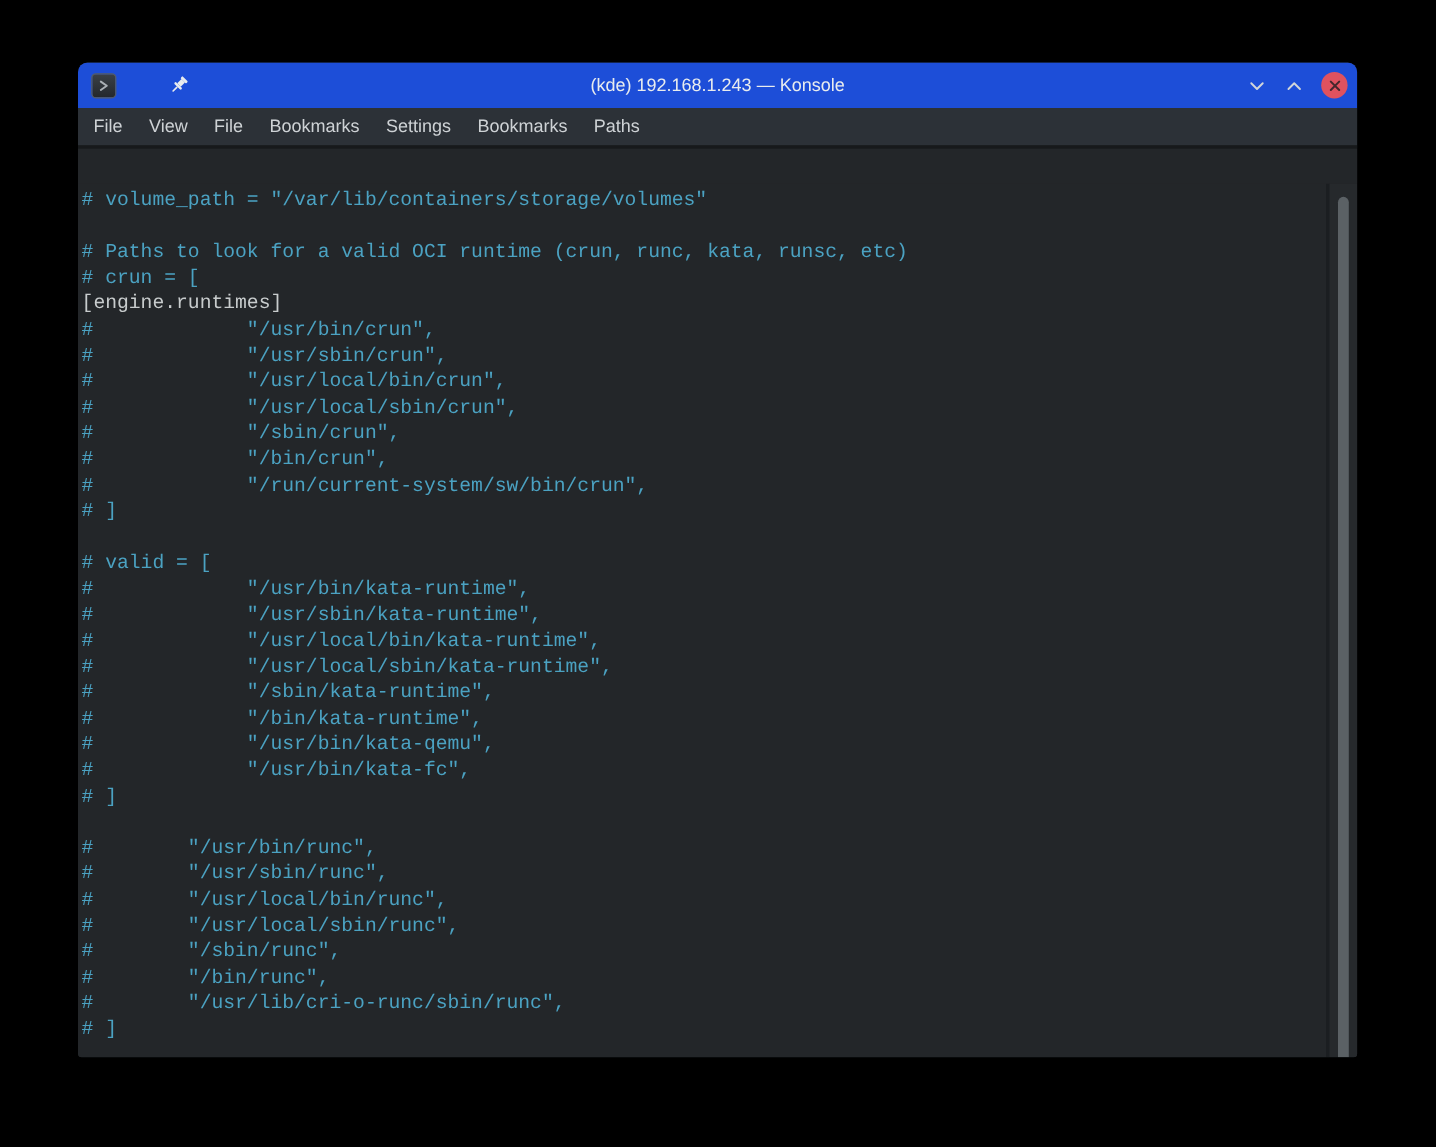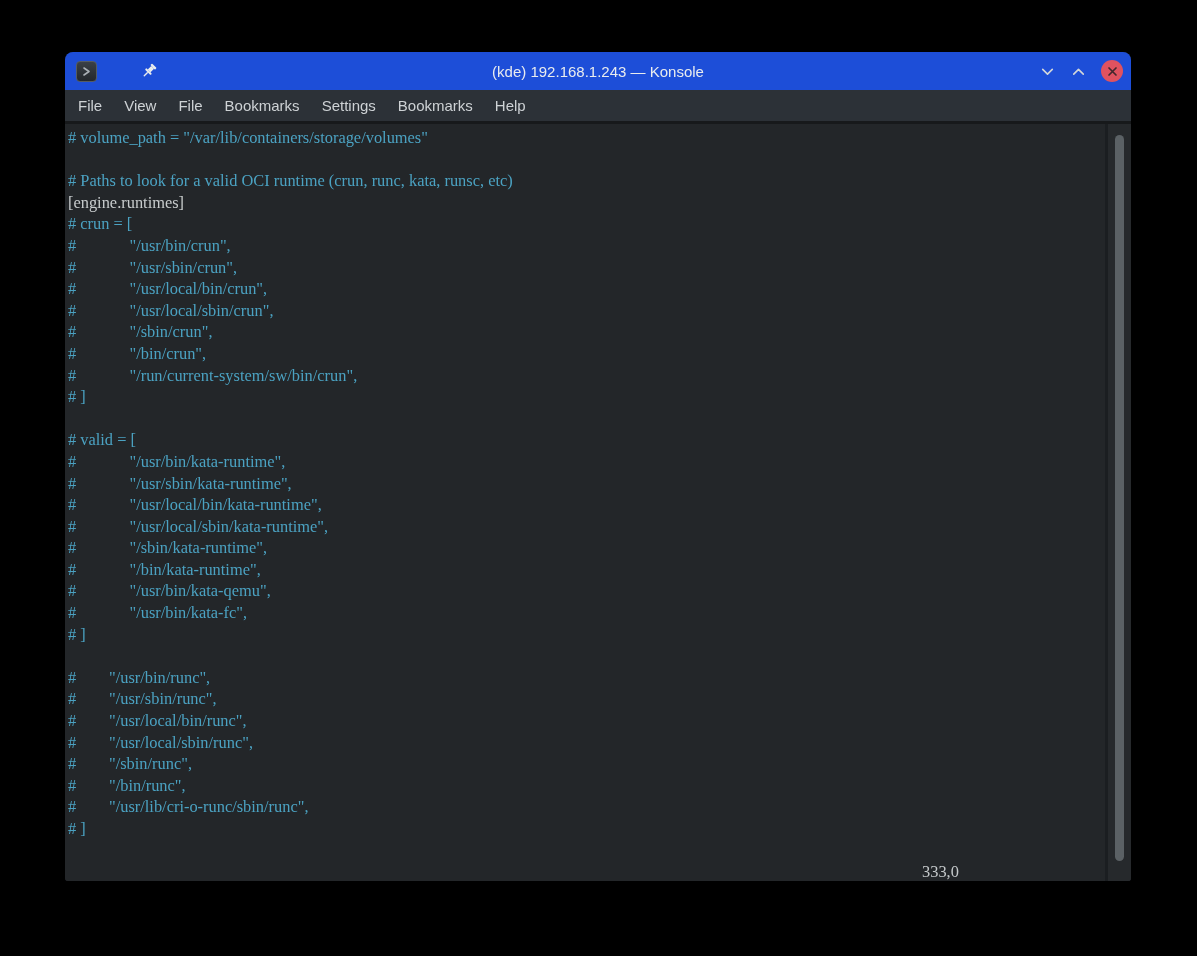--- a/index.html
+++ b/index.html
@@ -40,22 +40,23 @@
     height: 34px; background: #2c3137; border-bottom: 3px solid #17191b;
     display: flex; align-items: center; padding-left: 2px; flex: none;
   }
   .menu-item {
     color: #ced2d5; font-size: 15px; padding: 0 11px; line-height: 31px;
   }
 
   
   .terminal {
     position: relative; flex: 1; background: #232629; overflow: hidden;
-    font-family: Liberation Serif, serif; font-size: 16.4px;
+    font-family: Liberation Mono, monospace; font-size: 16.4px;
     color: #4ba2c2;
+    margin-top: 29px;
   }
   .lines { padding: 3px 0 0 3px; }
   .term-line { height: 21.6px; line-height: 21.6px; white-space: pre; }
   .term-line.plain { color: #c8cccd; }
   .cursor {
     background: #55aac9; color: #232629;
   }
   .ruler-pos, .ruler-pct {
     position: absolute; top: 737px; height: 21.6px; line-height: 21.6px;
     color: #c4c8ca; white-space: pre;
@@ -116,30 +117,30 @@
     </div>
   </div>
 
   <div class="menubar">
       <span class="menu-item">File</span>
       <span class="menu-item">View</span>
       <span class="menu-item">File</span>
       <span class="menu-item">Bookmarks</span>
       <span class="menu-item">Settings</span>
       <span class="menu-item">Bookmarks</span>
-      <span class="menu-item">Help</span>
+      <span class="menu-item">Paths</span>
     </div>
 
   <div class="terminal">
     <div class="lines">
         <div class="term-line"># volume_path = "/var/lib/containers/storage/volumes"</div>
         <div class="term-line"> </div>
         <div class="term-line"># Paths to look for a valid OCI runtime (crun, runc, kata, runsc, etc)</div>
+        <div class="term-line"># crun = [</div>
         <div class="term-line plain">[engine.runtimes]</div>
-        <div class="term-line"># crun = [</div>
         <div class="term-line">#             "/usr/bin/crun",</div>
         <div class="term-line">#             "/usr/sbin/crun",</div>
         <div class="term-line">#             "/usr/local/bin/crun",</div>
         <div class="term-line">#             "/usr/local/sbin/crun",</div>
         <div class="term-line">#             "/sbin/crun",</div>
         <div class="term-line">#             "/bin/crun",</div>
         <div class="term-line">#             "/run/current-system/sw/bin/crun",</div>
         <div class="term-line"># ]</div>
         <div class="term-line"> </div>
         <div class="term-line"># valid = [</div>

